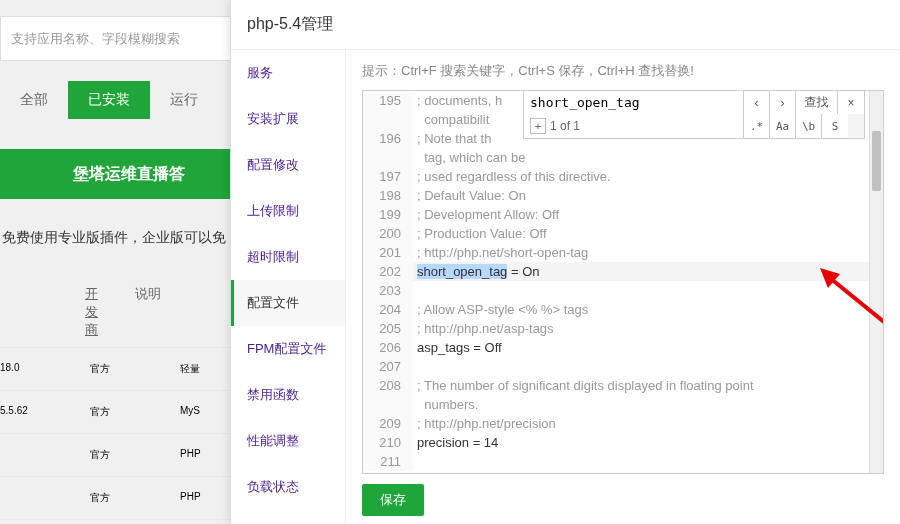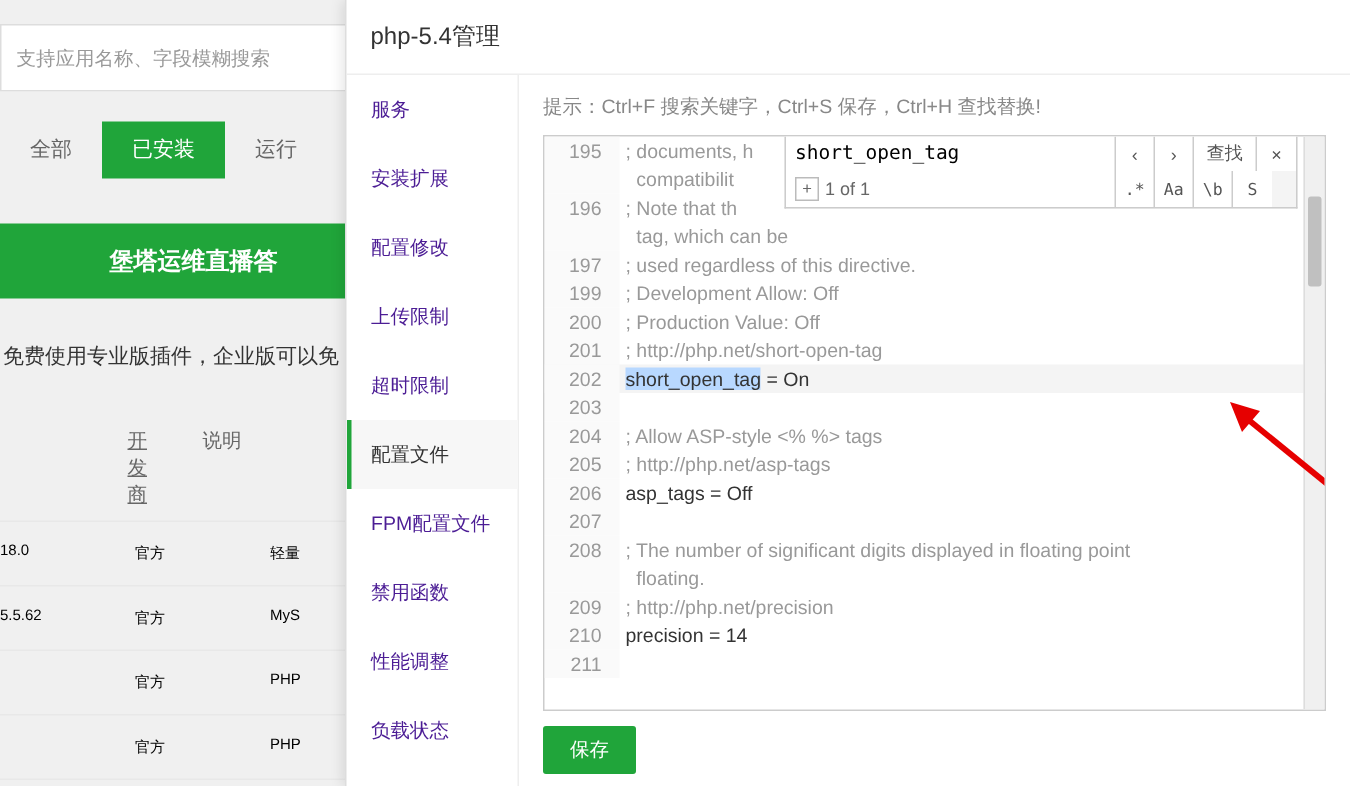--- a/index.html
+++ b/index.html
@@ -136,20 +136,24 @@
             </div>
             <div class="line">
               <div class="gutter"></div>
               <div class="code"><span class="c">  tag, which can be</span></div>
             </div>
             <div class="line">
               <div class="gutter">197</div>
               <div class="code"><span class="c">; used regardless of this directive.</span></div>
             </div>
             <div class="line">
+              <div class="gutter">198</div>
+              <div class="code"><span class="c">; Default Value: On</span></div>
+            </div>
+            <div class="line">
               <div class="gutter">199</div>
               <div class="code"><span class="c">; Development Allow: Off</span></div>
             </div>
             <div class="line">
               <div class="gutter">200</div>
               <div class="code"><span class="c">; Production Value: Off</span></div>
             </div>
             <div class="line">
               <div class="gutter">201</div>
               <div class="code"><span class="c">; http://php.net/short-open-tag</span></div>
@@ -177,21 +181,21 @@
             <div class="line">
               <div class="gutter">207</div>
               <div class="code"></div>
             </div>
             <div class="line">
               <div class="gutter">208</div>
               <div class="code"><span class="c">; The number of significant digits displayed in floating point</span></div>
             </div>
             <div class="line">
               <div class="gutter"></div>
-              <div class="code"><span class="c">  floating.</span></div>
+              <div class="code"><span class="c">  numbers.</span></div>
             </div>
             <div class="line">
               <div class="gutter">209</div>
               <div class="code"><span class="c">; http://php.net/precision</span></div>
             </div>
             <div class="line">
               <div class="gutter">210</div>
               <div class="code">precision = 14</div>
             </div>
             <div class="line">

